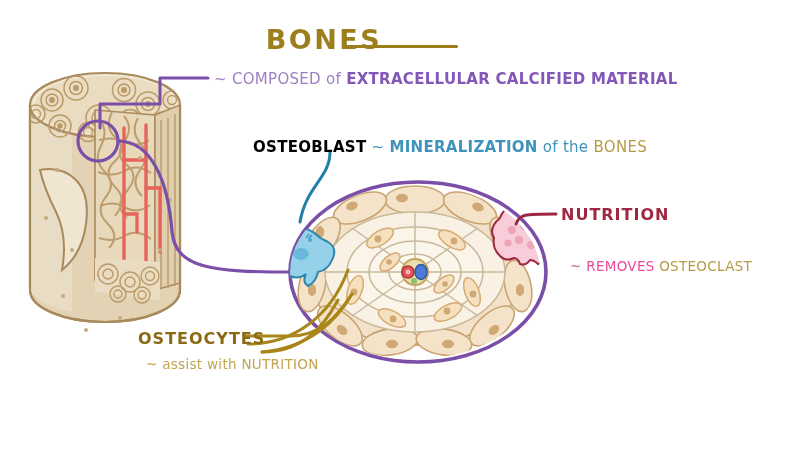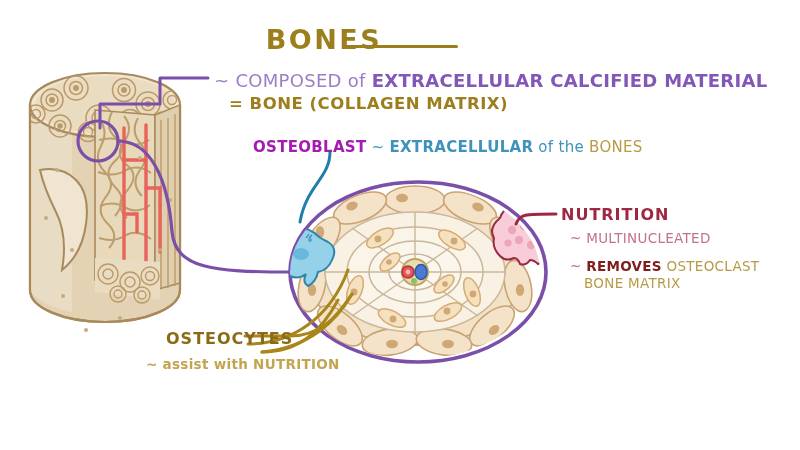--- a/index.html
+++ b/index.html
@@ -52,29 +52,29 @@
     height: 3px;
     background: #9c7e1c;
     border-radius: 2px;
   }
 
   
   .purple-light { color: #9d7ec4; }
   .purple-bold  { color: #8257b8; font-weight: bold; }
   .gold-bold    { color: #9c7e1c; font-weight: bold; }
   .gold-light   { color: #b79a45; }
-  .blue-bold    { color: #a21caf; font-weight: bold; }
+  .blue-bold    { color: #000000; font-weight: bold; }
   .blue-light   { color: #3f93bb; }
   .maroon-bold  { color: #9e2742; font-weight: bold; }
   .pink-light   { color: #c2738a; }
-  .pink-bold    { color: #7f1d1d; font-weight: bold; }
-  .brown-bold   { color: #8a6a15; font-weight: bold; margin-left: 28px; }
-  .tan-light    { color: #c3a44f; font-weight: bold; }
-
-  #ann-composed { left: 214px; top: 70px; font-size: 18px; }
+  .pink-bold    { color: #ec4899; font-weight: normal; }
+  .brown-bold   { color: #8a6a15; font-weight: bold; }
+  .tan-light    { color: #c3a44f; }
+
+  #ann-composed { left: 214px; top: 70px; font-size: 15px; }
   #ann-bone     { left: 229px; top: 94px; font-size: 16.5px; letter-spacing: 0.5px; }
   #ann-osteoblast { left: 253px; top: 138px; font-size: 15px; }
   #ann-osteoclast { left: 561px; top: 205px; font-size: 16px; letter-spacing: 1px; }
   #ann-multinucleated { left: 570px; top: 230px; font-size: 13.5px; }
   #ann-removes  { left: 570px; top: 258px; font-size: 13.5px; }
   #ann-removes2 { left: 584px; top: 275px; font-size: 13.5px; }
   #ann-osteocytes { left: 138px; top: 329px; font-size: 16px; letter-spacing: 1px; }
   #ann-osteocytes-sub { left: 146px; top: 356px; font-size: 13.5px; }
 </style>
 </head>
@@ -328,29 +328,26 @@
       <path d="M245,336 L290,336 C320,336 336,318 352,294"></path>
       <path d="M262,352 C300,352 322,330 338,300"></path>
       <path d="M262,352 C308,348 336,322 352,294"></path>
       <path d="M248,344 C292,344 330,318 348,270"></path>
     </g>
   </svg>
 
   <div class="txt" id="ann-composed">
     <span class="purple-light">~ </span><span class="purple-light">COMPOSED of </span><span class="purple-bold">EXTRACELLULAR CALCIFIED MATERIAL</span>
   </div>
-  <div class="txt gold-bold" id="ann-bone">= BONE (COLLAGEN MATRIX)</div>
 
   <div class="txt" id="ann-osteoblast">
-    <span class="blue-bold">OSTEOBLAST</span><span class="blue-light"> ~ </span><span class="blue-light" style="font-weight:bold">EXTRACELLULAR</span><span class="blue-light"> of the </span><span class="gold-light">BONES</span>
+    <span class="blue-bold">OSTEOBLAST</span><span class="blue-light"> ~ </span><span class="blue-light" style="font-weight:bold">MINERALIZATION</span><span class="blue-light"> of the </span><span class="gold-light">BONES</span>
   </div>
 
   <div class="txt maroon-bold" id="ann-osteoclast">NUTRITION</div>
-  <div class="txt pink-light" id="ann-multinucleated">~ MULTINUCLEATED</div>
   <div class="txt" id="ann-removes">
     <span class="pink-light">~ </span><span class="pink-bold">REMOVES</span><span class="gold-light"> OSTEOCLAST</span>
   </div>
-  <div class="txt gold-light" id="ann-removes2">BONE MATRIX</div>
 
   <div class="txt brown-bold" id="ann-osteocytes">OSTEOCYTES</div>
   <div class="txt tan-light" id="ann-osteocytes-sub">~ assist with NUTRITION</div>
 
 </div>
 
 </body></html>

